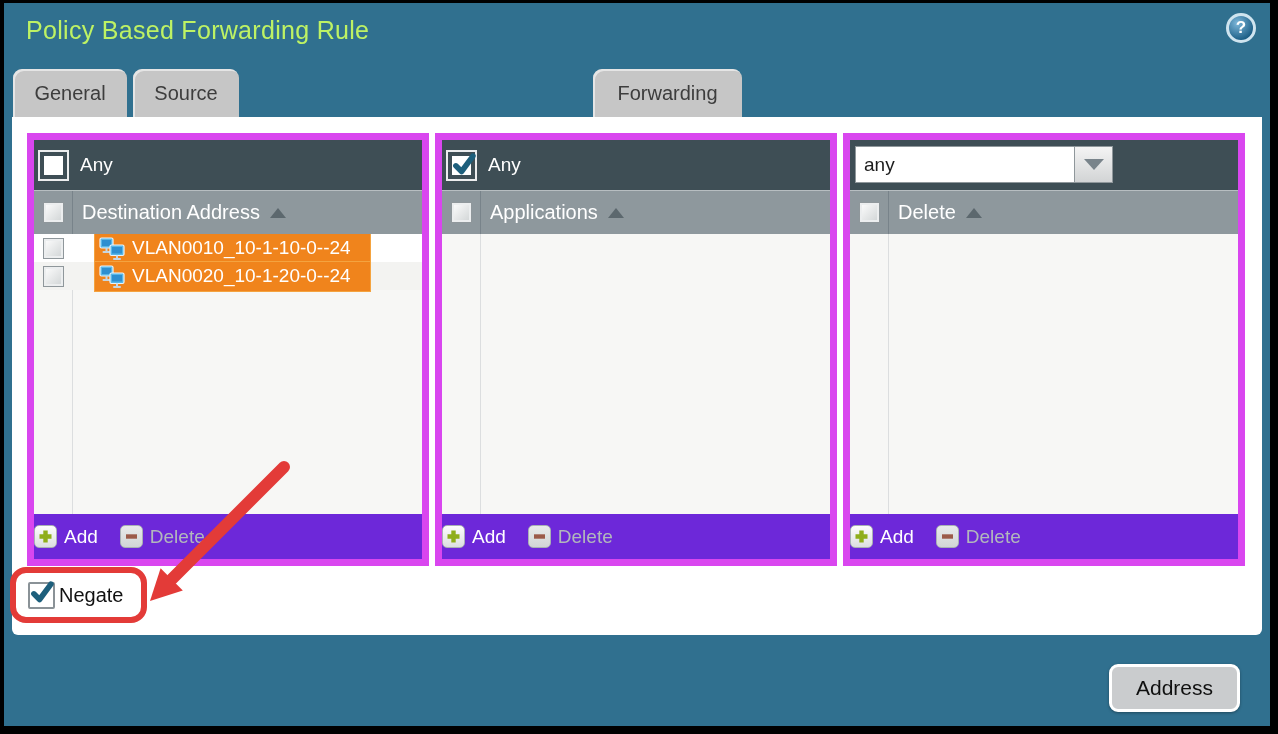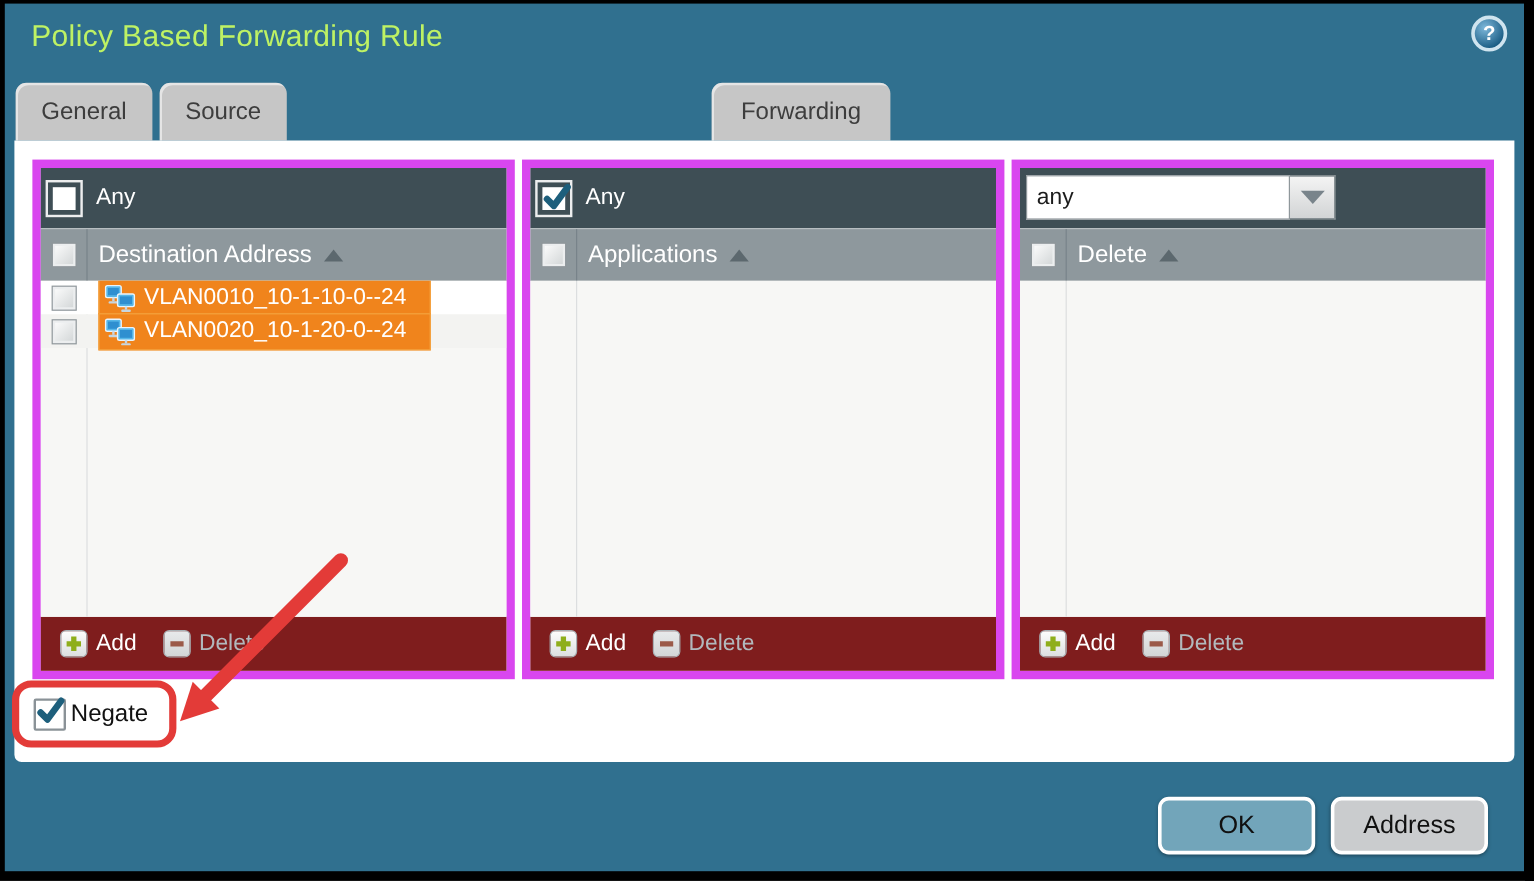--- a/index.html
+++ b/index.html
@@ -20,39 +20,39 @@
 
   .panel-white { position:absolute; left:12px; top:117px; width:1250px; height:518px; background:#fff;
                  border-radius:0 0 6px 6px; z-index:2; }
 
   .col { position:absolute; top:133px; width:402px; height:433px; border:7px solid #d946ef;
          background:#f7f7f5; display:flex; flex-direction:column; z-index:3; }
   .col-head { height:50px; background:#3e4e55; flex:none; display:flex; align-items:center; padding-left:6px; position:relative; }
   .col-sub  { height:44px; background:#8e989d; flex:none; border-top:1px solid #b7bec1; display:flex; align-items:center;
               color:#fff; font-size:20px; }
   .col-body { flex:1; position:relative; background:#f7f7f5; overflow:hidden; }
-  .col-foot { height:45px; background:#7f1d1d; flex:none; display:flex; align-items:center; padding-left:16px; }
+  .col-foot { height:45px; background:#6d28d9; flex:none; display:flex; align-items:center; padding-left:0; }
 
   .any-label { color:#fff; font-size:19px; margin-left:13px; }
 
   .cb-cell { width:39px; flex:none; display:flex; justify-content:center; align-items:center; align-self:stretch; }
   .sub-divider { border-right:1px solid #78838a; }
   .body-divider { position:absolute; left:38px; top:0; bottom:0; border-left:1px solid #dcdedf; }
 
   .cb-big { width:27px; height:27px; background:#fff; border:4px solid #3e4e55; box-shadow:0 0 0 2px rgba(255,255,255,.9);
             position:relative; flex:none; }
   .cb-small { width:21px; height:21px; background:linear-gradient(135deg,#ffffff,#cfd3d4); border:1px solid #8f979b;
               box-shadow: inset 0 0 0 2px #eceeef; flex:none; }
   .cb-negate { width:27px; height:27px; background:#fff; border:2px solid #8a9297; border-radius:2px; position:relative; flex:none; }
   .check-mark { position:absolute; left:-1px; top:-4px; width:26px; height:26px; }
 
   .sort-up { width:0; height:0; border-left:8px solid transparent; border-right:8px solid transparent;
              border-bottom:10px solid #5c686e; margin-left:10px; display:inline-block; }
 
-  .row { height:28px; display:flex; align-items:center; position:relative; }
+  .row { height:28px; display:flex; align-items:center; position:relative;gap:12px; }
   .row.odd  { background:#ffffff; }
   .row.even { background:#f3f3f1; }
   .chip { display:flex; align-items:center; margin-left:9px; width:277px; height:31px; background:#f0841c;
           border:1px solid #f4a33f; color:#fff; font-size:19px; padding-left:4px; gap:7px; }
 
   .foot-btn { display:flex; align-items:center; gap:7px; margin-right:22px; }
   .btn-ico { width:23px; height:23px; border-radius:5px; border:1px solid #a9b1b5;
              background:linear-gradient(#fdfdfd,#dcdfe0); display:flex; align-items:center; justify-content:center; flex:none; }
   .btn-ico.disabled { background:linear-gradient(#e8eaeb,#d2d5d6); }
   .foot-label { color:#fff; font-size:19px; }
@@ -251,15 +251,14 @@
     </span>
     <span class="negate-label">Negate</span>
   </div>
 
   <div class="red-box"></div>
   <svg class="arrow-svg">
     <line x1="284" y1="467" x2="172" y2="579" stroke="#e33b38" stroke-width="12" stroke-linecap="round"></line>
     <polygon points="150,601 160.6,568.2 182.8,590.4" fill="#e33b38"></polygon>
   </svg>
 
-  <div class="btn btn-ok">OK</div>
   <div class="btn btn-cancel">Address</div>
 </div>
 
 </body></html>

